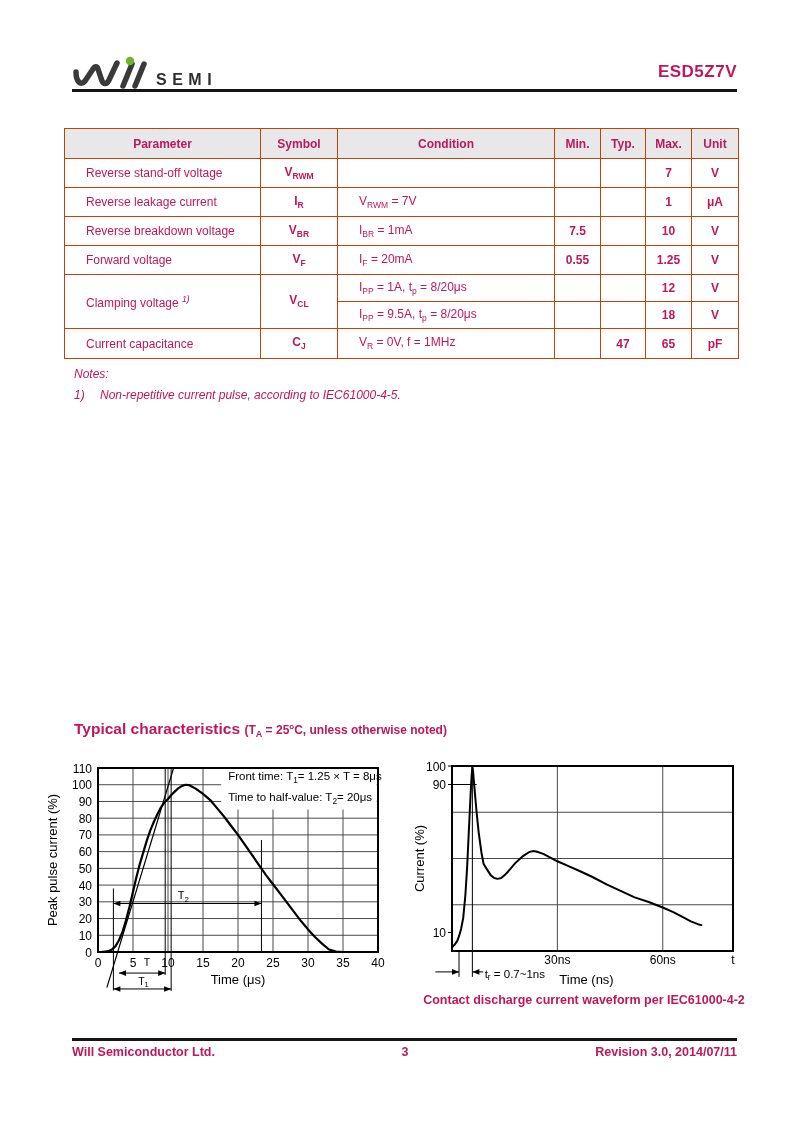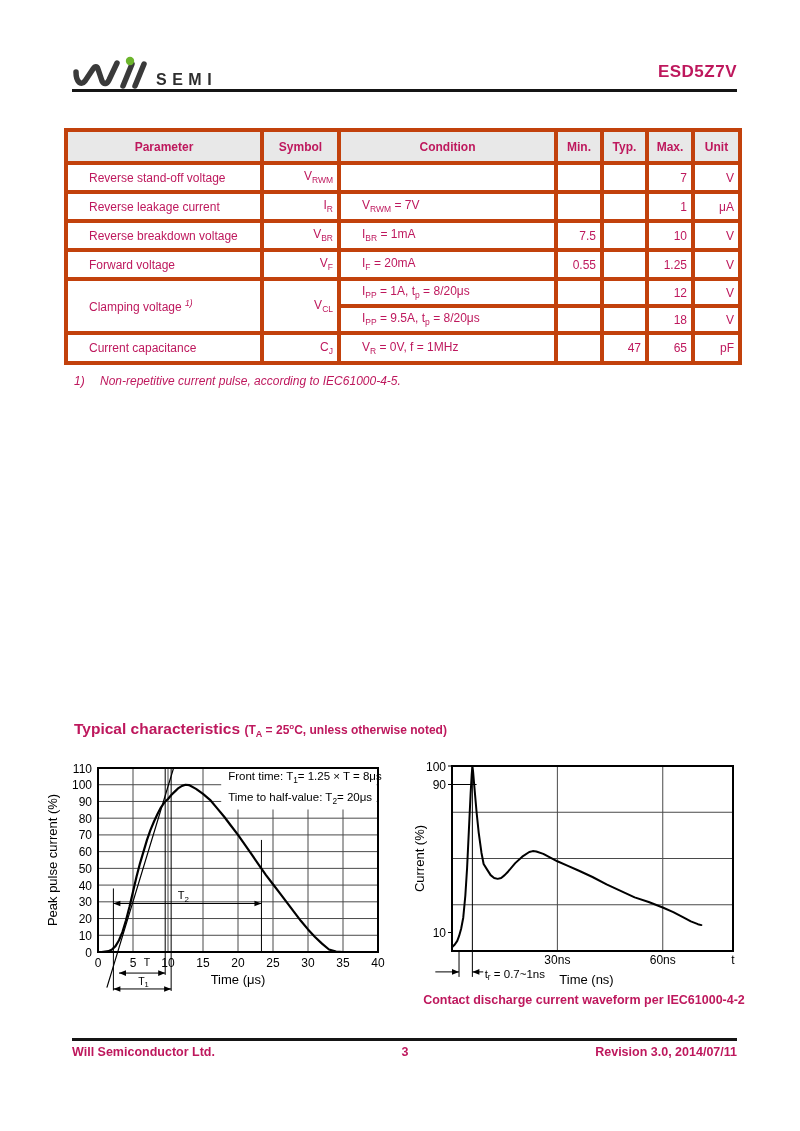--- a/index.html
+++ b/index.html
@@ -14,27 +14,27 @@
   
   .sec{position:absolute;left:74px;white-space:nowrap;}
   .sec .t{font-size:15.5px;font-weight:bold;}
   .sec .c{font-size:12px;font-weight:bold;}
   .sec sub{font-size:9px;font-weight:bold;}
   .sec sup{font-size:8px;font-weight:bold;}
   #sec-elec{top:97px;}
   #sec-typ{top:720px;}
   
   .tbl{position:absolute;left:64px;top:128px;border-collapse:collapse;table-layout:fixed;width:674px;}
-  .tbl th,.tbl td{border:4px solid #c2410c;font-size:12px;padding:0 4px;overflow:hidden;}
+  .tbl th,.tbl td{border:1px solid #c2410c;font-size:12px;padding:0 4px;overflow:hidden;}
   .tbl th{background:#e8e8e8;font-weight:bold;text-align:center;height:29px;}
   .tbl tr{height:29px;}
   .tbl tr.half{height:27px;}
   .tbl tr.last{height:30px;}
   .tbl td.l{text-align:left;padding-left:21px;}
-  .tbl td.c{text-align:right;}
+  .tbl td.c{text-align:center;font-weight:bold;}
   .tbl sub{font-size:8.5px;}
   .tbl sup.it{font-size:8.5px;font-style:italic;}
   
   .notes{position:absolute;left:74px;top:367px;font-size:12px;font-style:italic;}
   .notes .row{margin-top:7px;}
   .notes .no{display:inline-block;width:26px;}
   
   svg{display:block;}
   svg text{font-family:"Liberation Sans", sans-serif;}
   .grid{stroke:#4a4a4a;stroke-width:1;}
@@ -147,20 +147,21 @@
       <td class="l"><span>V</span><sub>R</sub><span> = 0V, f = 1MHz</span><sub></sub><span></span></td>
       <td class="c"></td>
       <td class="c">47</td>
       <td class="c">65</td>
       <td class="c">pF</td>
     </tr>
   </tbody>
     </table>
 
   <div class="notes">
+    <div>Notes:</div>
     <div class="row">
       <span class="no">1)</span><span>Non-repetitive current pulse, according to IEC61000-4-5.</span>
     </div>
   </div>
 
   <div class="sec" id="sec-typ">
     <span class="t">Typical characteristics</span>
     <span class="c">
       <span>(T</span><sub>A</sub><span> = 25</span><sup>o</sup><span>C, unless otherwise noted)</span>
     </span>

